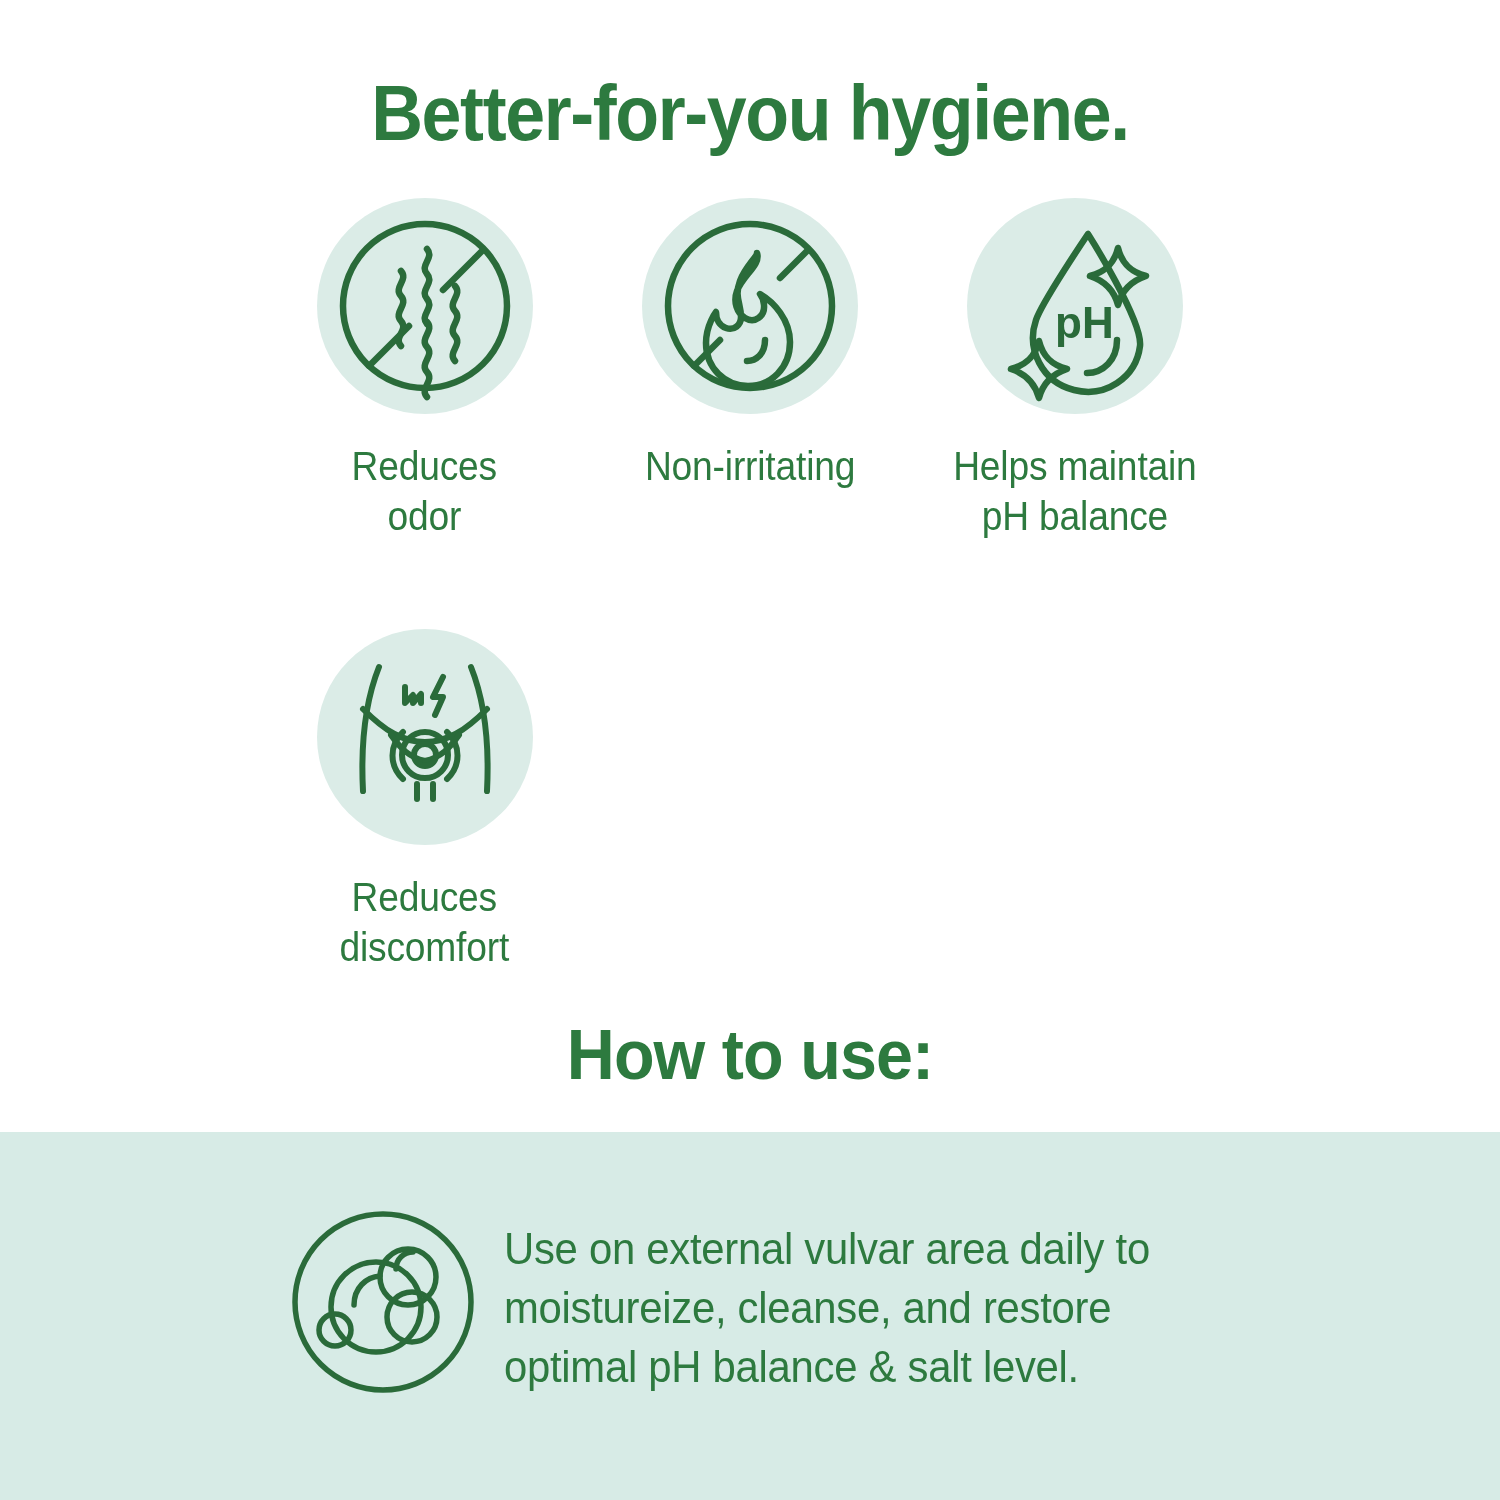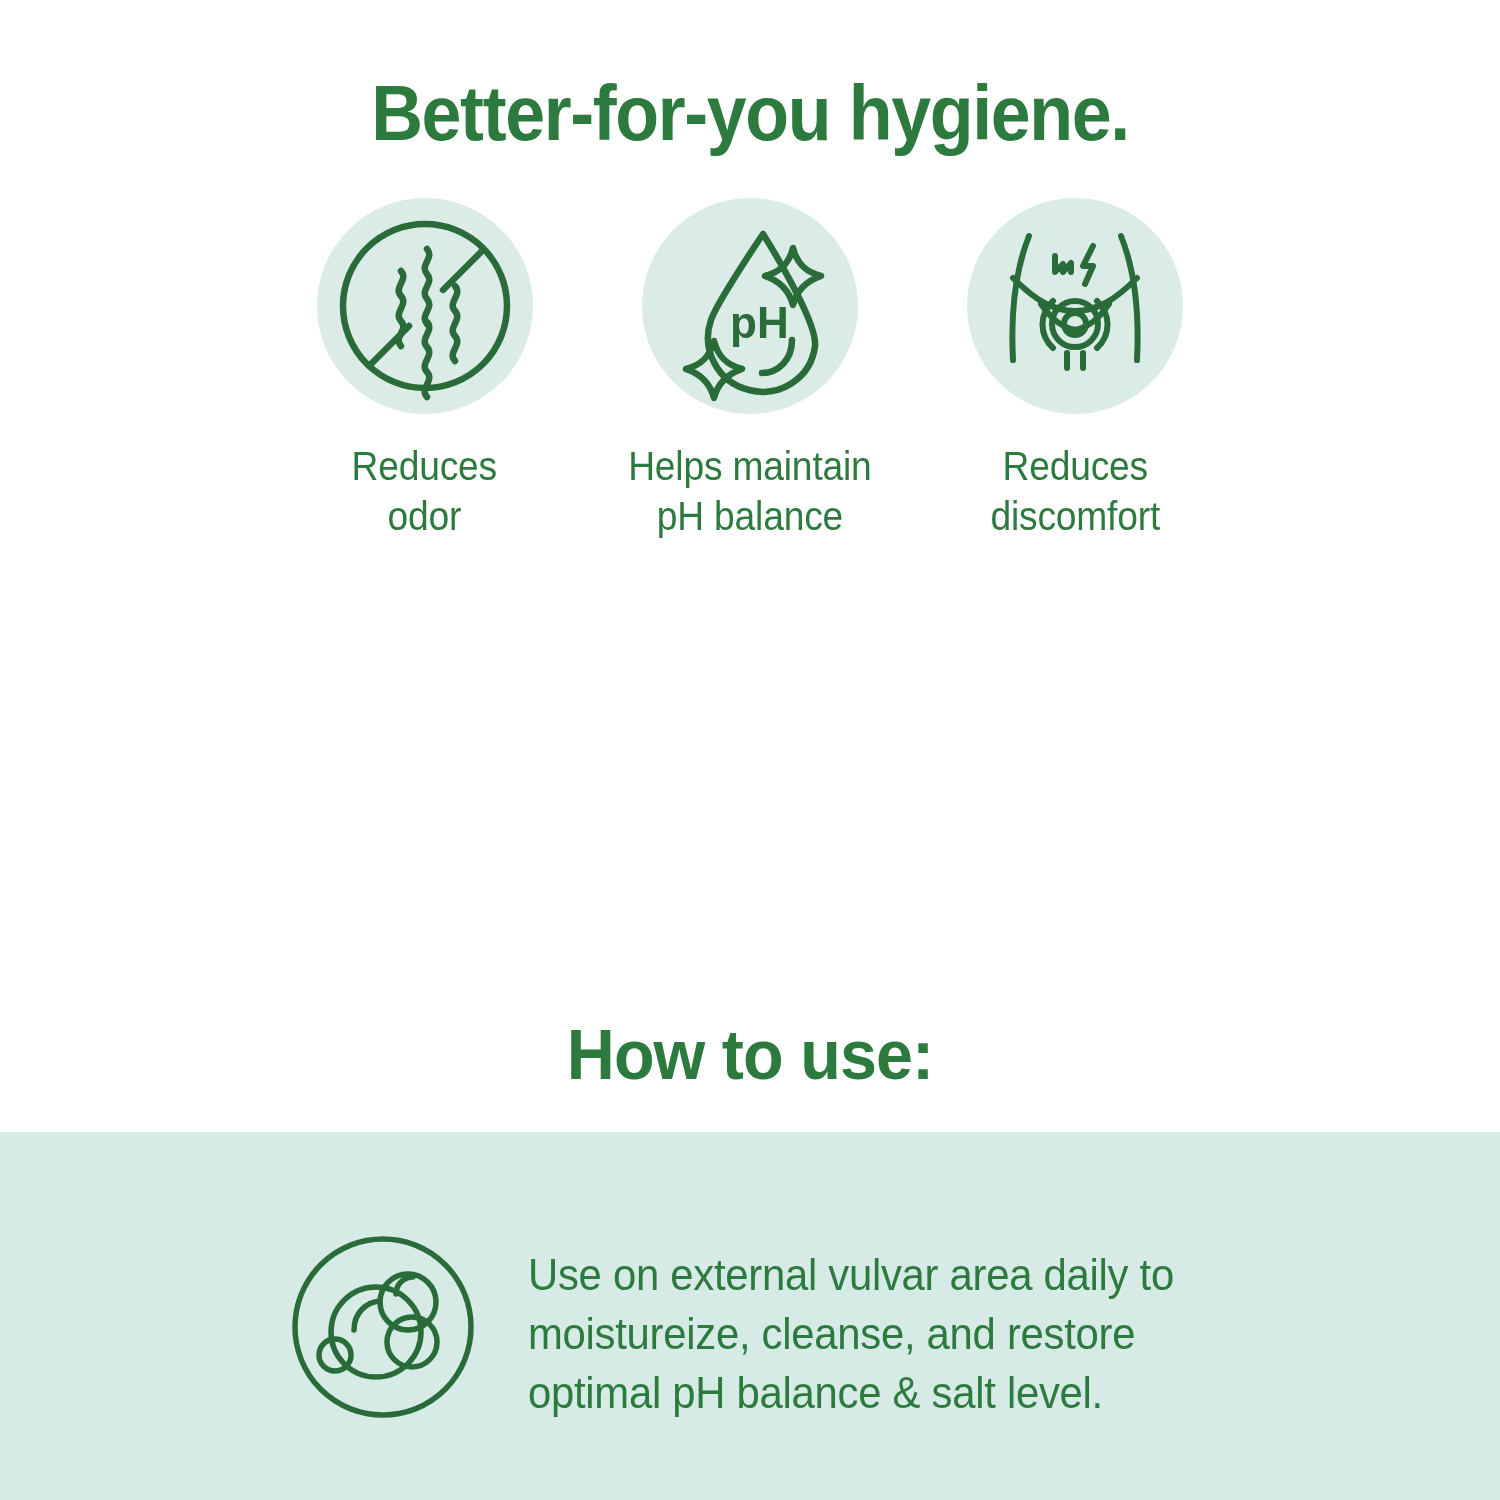--- a/index.html
+++ b/index.html
@@ -102,24 +102,24 @@
     position: absolute;
     left: 0;
     top: 1132px;
     width: 1500px;
     height: 368px;
     background: #d7ebe6;
   }
   .howto-inner {
     position: absolute;
     left: 288px;
-    top: 100px;
+    top: 74px;
     display: flex;
-    align-items: flex-start;
-    gap: 50px;
+    align-items: flex-end;
+    gap: 26px;
   }
   .howto-icon {
     width: 190px;
     height: 190px;
     flex: none;
   }
   .howto-icon svg { display: block; }
   .howto-text {
     color: #2d7a3f;
     font-size: 45px;
@@ -149,20 +149,36 @@
           <line x1="166" y1="52" x2="126" y2="92"></line>
           <path d="M84 73 c8 9 -8 16 0 25 c8 9 -8 16 0 25 c8 9 -8 16 0 25"></path>
           <path d="M110 51 c8 9 -8 16 0 25 c8 9 -8 16 0 25 c8 9 -8 16 0 25"></path>
           <path d="M138 88 c8 9 -8 16 0 25 c8 9 -8 16 0 25 c8 9 -8 16 0 25"></path>
           <path d="M110 124 c8 9 -8 16 0 25 c8 9 -8 16 0 25 c8 9 -8 16 0 25"></path>
         </svg>
       </div>
       <div class="benefit-label">Reduces<br>odor</div>
     </div>
 
+    <div class="benefit-cell">
+      <div class="icon-circle">
+        <svg width="216" height="216" viewBox="0 0 216 216" fill="none" stroke="#2a6b3a" stroke-width="6.5" stroke-linecap="round" stroke-linejoin="round">
+          <circle cx="108" cy="108" r="82"></circle>
+          <line x1="52" y1="168" x2="78" y2="142"></line>
+          <line x1="166" y1="52" x2="138" y2="80"></line>
+          <path d="M115 55 c4 12 -14 22 -20 38 c-4 11 0 22 8 27 c10 6 20 -2 19 -13
+                   c0 -6 -4 -11 -4 -11 c14 8 30 26 30 48 c0 26 -19 44 -42 44
+                   c-23 0 -42 -18 -42 -43 c0 -18 10 -31 10 -31
+                   c0 8 4 14 10 16 c8 3 15 -3 15 -11 c0 -14 -7 -20 -1 -36
+                   c5 -14 17 -24 17 -28z"></path>
+          <path d="M123 142 c0 14 -9 21 -18 21"></path>
+        </svg>
+      </div>
+      <div class="benefit-label">Non-irritating</div>
+    </div>
 
     <div class="benefit-cell">
       <div class="icon-circle">
         <svg width="216" height="216" viewBox="0 0 216 216" fill="none" stroke="#2a6b3a" stroke-width="6.5" stroke-linecap="round" stroke-linejoin="round">
           <path d="M121 36 c0 0 -46 68 -52 86 c-10 29 6 62 38 70 c31 8 62 -12 66 -44
                    c3 -25 -52 -112 -52 -112z"></path>
           <path d="M151 50 c4 16 13 24 28 28 c-15 5 -24 14 -28 29 c-4 -15 -13 -24 -28 -29
                    c15 -4 24 -12 28 -28z"></path>
           <path d="M72 143 c4 16 13 24 28 28 c-15 5 -24 14 -28 29 c-4 -15 -13 -24 -28 -29
                    c15 -4 24 -12 28 -28z"></path>

